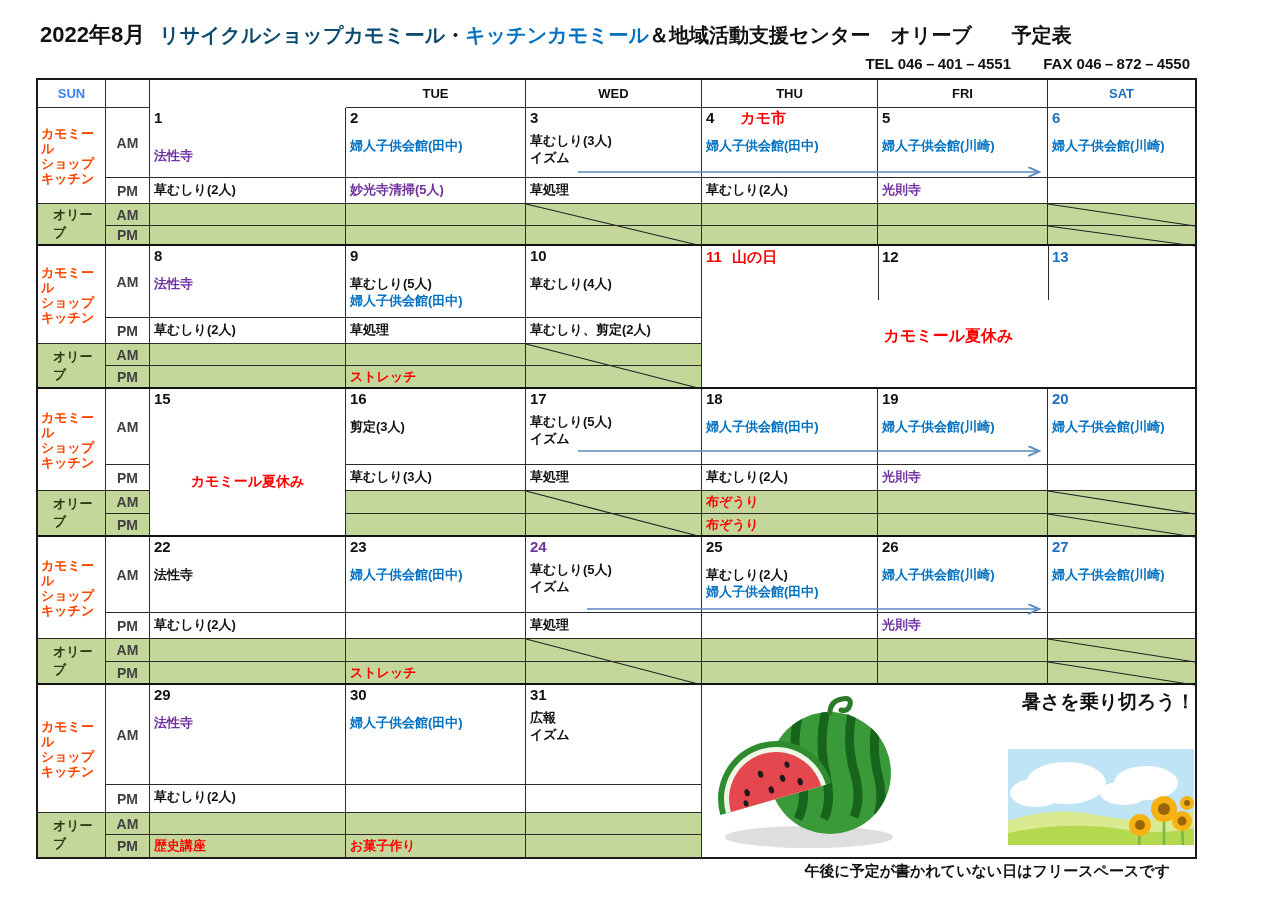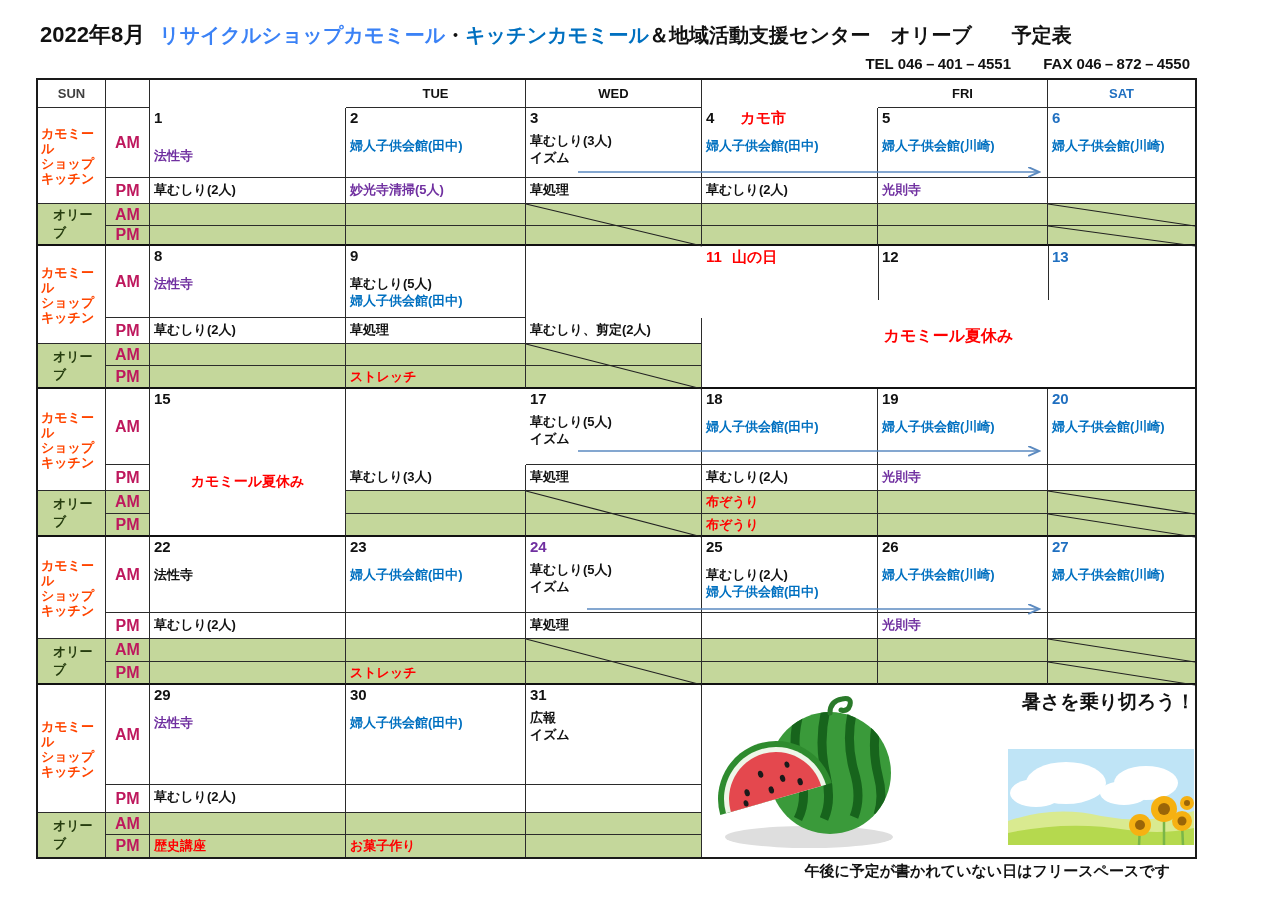--- a/index.html
+++ b/index.html
@@ -1,49 +1,49 @@
 <!DOCTYPE html>
 <html><head>
 <meta charset="utf-8">
 <style>
   html,body{margin:0;padding:0;background:#fff;}
   .board{position:relative;width:1280px;height:905px;background:#fff;overflow:hidden;
          font-family:"Liberation Sans","DejaVu Sans",sans-serif;color:#111;}
   
   .title{position:absolute;left:40px;top:20px;white-space:nowrap;font-weight:bold;}
   .title .mon{font-size:22px;color:#111;margin-right:14px;}
-  .title .shop{font-size:20px;color:#3b82f6;}
+  .title .shop{font-size:20px;color:#0c4a6e;}
   .title .dot{font-size:20px;color:#111;}
   .title .kitchen{font-size:20px;color:#0070c0;}
   .title .rest{font-size:20px;color:#111;}
   .contact{position:absolute;top:55px;right:90px;font-size:15px;font-weight:bold;color:#111;}
   .contact span{margin-left:28px;}
   
   .cal{position:absolute;left:36px;top:78px;width:1157px;height:777px;
        border:2px solid #1a1a1a;box-sizing:content-box;display:grid;
        grid-template-columns:68px 44px 196px 180px 176px 176px 170px 147px;
        grid-template-rows:28px 70px 26px 22px 20px 72px 26px 22px 23px 76px 26px 23px 23px 76px 26px 23px 23px 100px 28px 22px 22px;}
   .cell{border-right:1px solid #2b2b2b;border-bottom:1px solid #2b2b2b;box-sizing:border-box;
         font-weight:bold;font-size:13px;overflow:hidden;}
   .nbr{border-right:none;}
   .nbb{border-bottom:none;}
   .wsep{border-bottom:2px solid #111;}
   .green{background:#c4d79b;}
   .hd{display:flex;align-items:center;justify-content:center;font-size:13px;color:#111;}
   .rowlab{display:flex;flex-direction:column;justify-content:center;padding-left:3px;
           color:#ff4500;line-height:15px;font-size:13px;}
   .olivelab{display:flex;align-items:center;padding-left:15px;color:#263d0f;font-size:13px;}
-  .ampm{display:flex;align-items:center;justify-content:center;color:#be185d;font-size:16px;}
+  .ampm{display:flex;align-items:center;justify-content:center;color:#404040;font-size:14px;}
   .daycell{position:relative;padding:1px 4px 0 4px;line-height:17px;}
   .num{font-size:15px;line-height:18px;color:#111;}
   .n-blue{color:#1f6fc0;} .n-red{color:#f00;} .n-purple{color:#7030a0;}
   .note-red{color:#f00;margin-left:26px;font-size:15px;}
   .act{display:block;}
   .mt0{margin-top:5px;} .mt1{margin-top:10px;} .mt2{margin-top:20px;}
-  .t-red{color:#404040;} .t-blue{color:#0070c0;} .t-purple{color:#7030a0;}
+  .t-red{color:#3b82f6;} .t-blue{color:#0070c0;} .t-purple{color:#7030a0;}
   .pmcell{padding:3px 4px;}
   .olivecell{padding:2px 4px;color:#f00;}
   
   .holiday{position:relative;background:#fff;}
   .holiday .pv{position:absolute;top:0;width:1px;height:54px;background:#2b2b2b;}
   .holiday .hmsg{position:absolute;left:0;right:0;top:80px;text-align:center;
                  color:#f00;font-size:16px;font-weight:bold;}
   .hol-num{position:absolute;top:2px;font-size:15px;font-weight:bold;}
   .vac{position:relative;background:#fff;}
   .vac .vmsg{position:absolute;left:0;right:0;top:84px;text-align:center;color:#f00;
@@ -68,20 +68,21 @@
     <span style="margin-left:0">TEL 046－401－4551</span>
     <span>FAX 046－872－4550</span>
   </div>
 
   <div class="cal">
 
     <div class="cell hd t-red" style="grid-area:1/1/2/2">SUN</div>
     <div class="cell hd" style="grid-area:1/2/2/3"></div>
     <div class="cell hd" style="grid-area:1/4/2/5">TUE</div>
     <div class="cell hd" style="grid-area:1/5/2/6">WED</div>
+    <div class="cell hd" style="grid-area:1/6/2/7">THU</div>
     <div class="cell hd" style="grid-area:1/7/2/8">FRI</div>
     <div class="cell hd nbr" style="grid-area:1/8/2/9;color:#1f6fc0">SAT</div>
 
     <div class="cell rowlab" style="grid-area:2/1/4/2">
       <span>カモミール</span>
         <span>ショップ</span>
         <span>キッチン</span>
     </div>
     <div class="cell olivelab green wsep" style="grid-area:4/1/6/2">オリーブ</div>
     <div class="cell ampm" style="grid-area:2/2/3/3">AM</div>
@@ -159,20 +160,24 @@
 
     <div class="cell daycell" style="grid-area:6/4/7/5">
       <span class="num">9</span>
       <span class="act mt1">草むしり(5人)</span>
       <span class="act t-blue">婦人子供会館(田中)</span>
     </div>
     <div class="cell daycell pmcell" style="grid-area:7/4/8/5">草処理</div>
     <div class="cell green" style="grid-area:8/4/9/5"></div>
     <div class="cell green wsep olivecell" style="grid-area:9/4/10/5">ストレッチ</div>
 
+    <div class="cell daycell" style="grid-area:6/5/7/6">
+      <span class="num">10</span>
+      <span class="act mt1">草むしり(4人)</span>
+    </div>
     <div class="cell daycell pmcell" style="grid-area:7/5/8/6">草むしり、剪定(2人)</div>
     <div class="cell green" style="grid-area:8/5/9/6"></div>
     <div class="cell green wsep" style="grid-area:9/5/10/6"></div>
 
     <div class="cell holiday wsep nbr" style="grid-area:6/6/10/9">
       <span class="hol-num n-red" style="left:4px">11</span>
       <span class="hol-num n-red" style="left:30px">山の日</span>
       <span class="hol-num" style="left:180px">12</span>
       <span class="hol-num n-blue" style="left:350px">13</span>
       <span class="pv" style="left:176px"></span>
@@ -189,20 +194,24 @@
     <div class="cell ampm" style="grid-area:10/2/11/3">AM</div>
     <div class="cell ampm" style="grid-area:11/2/12/3">PM</div>
     <div class="cell ampm green" style="grid-area:12/2/13/3">AM</div>
     <div class="cell ampm green wsep" style="grid-area:13/2/14/3">PM</div>
 
     <div class="cell vac wsep daycell" style="grid-area:10/3/14/4">
       <span class="num">15</span>
       <div class="vmsg">カモミール夏休み</div>
     </div>
 
+    <div class="cell daycell" style="grid-area:10/4/11/5">
+      <span class="num">16</span>
+      <span class="act mt1">剪定(3人)</span>
+    </div>
     <div class="cell daycell pmcell" style="grid-area:11/4/12/5">草むしり(3人)</div>
     <div class="cell green" style="grid-area:12/4/13/5"></div>
     <div class="cell green wsep" style="grid-area:13/4/14/5"></div>
 
     <div class="cell daycell" style="grid-area:10/5/11/6">
       <span class="num">17</span>
       <span class="act mt0">草むしり(5人)</span>
       <span class="act">イズム</span>
     </div>
     <div class="cell daycell pmcell" style="grid-area:11/5/12/6">草処理</div>

